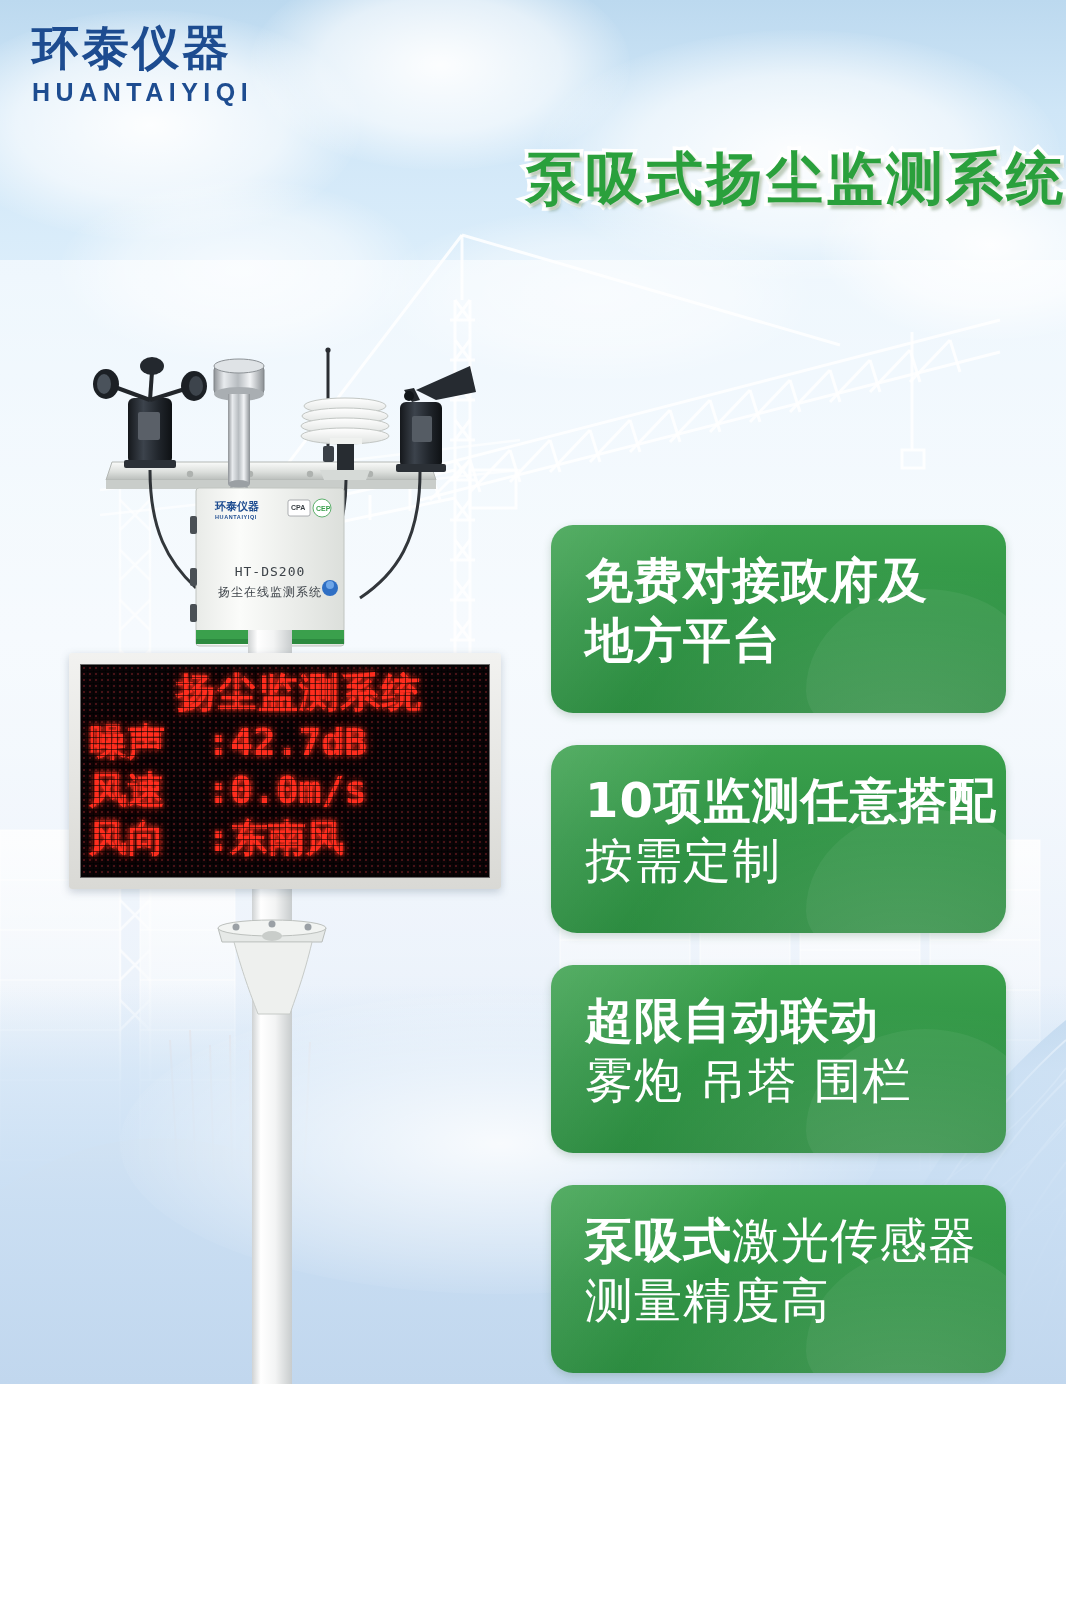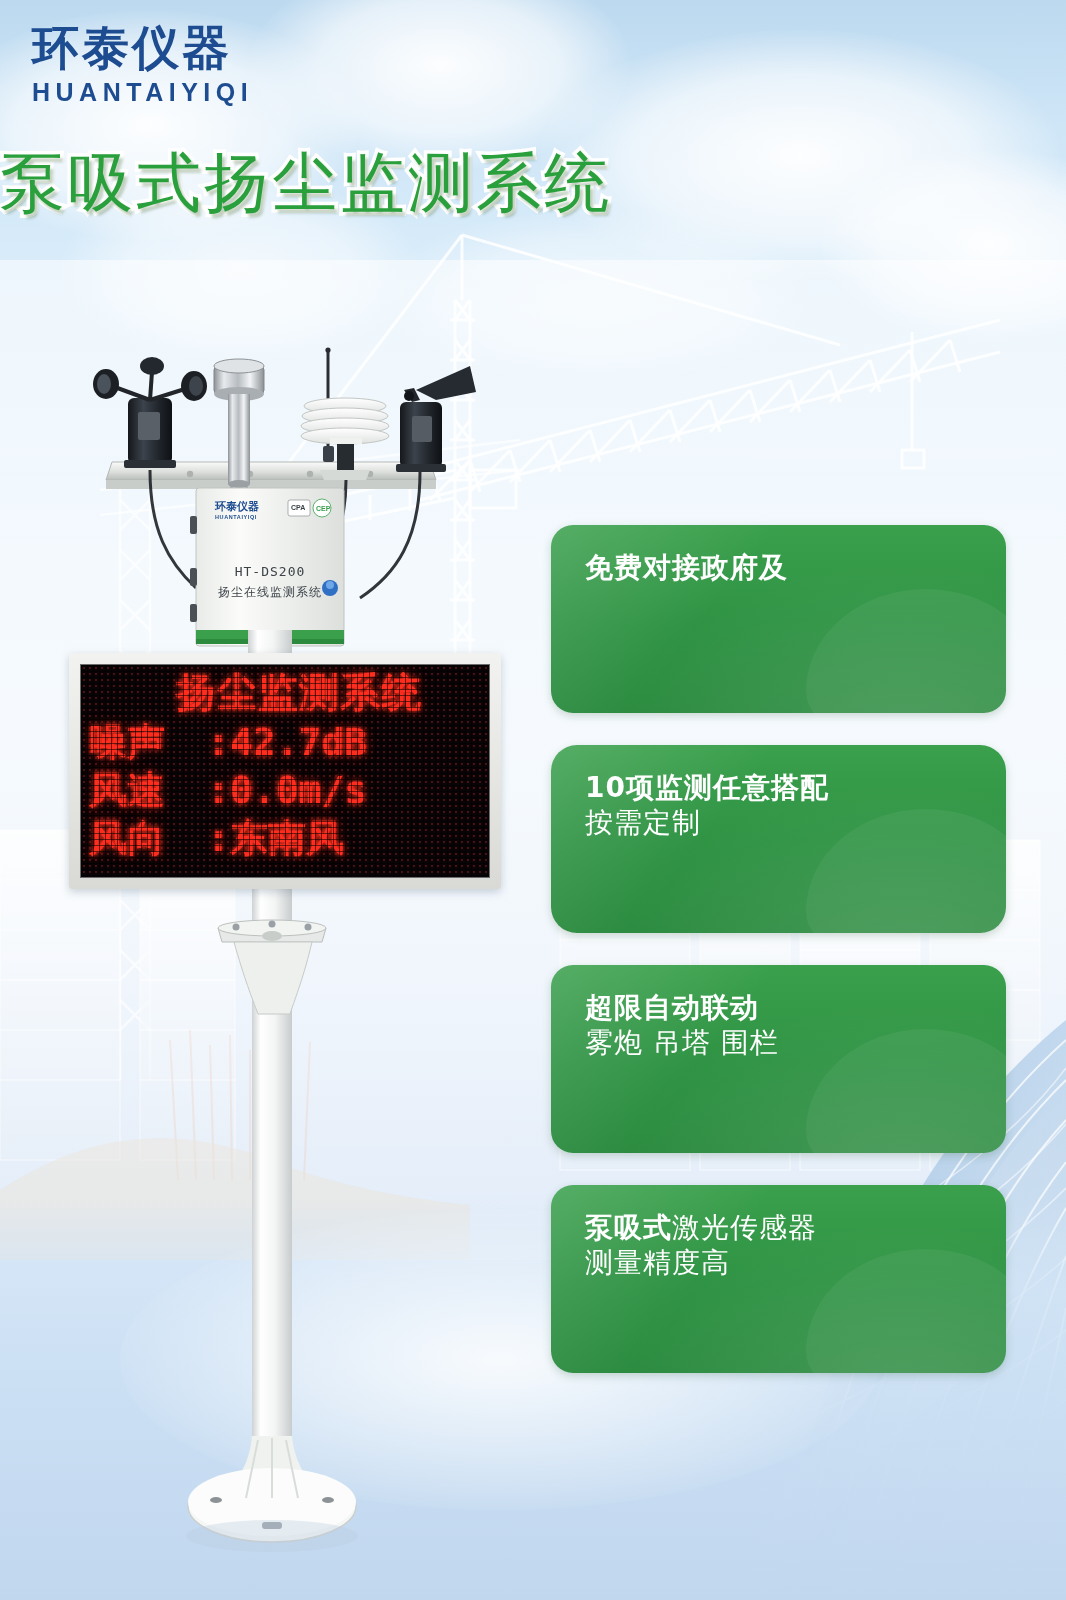--- a/index.html
+++ b/index.html
@@ -1,19 +1,19 @@
 <!DOCTYPE html>
 <html><head>
 <meta charset="utf-8">
 <style>
   html,body{margin:0;padding:0;background:#fff;}
   body{font-family:"Liberation Sans","DejaVu Sans",sans-serif;}
 
   #poster{
-    position:relative;width:1066px;height:1600px;overflow:hidden;
+    position:relative;width:1066px;height:1384px;overflow:hidden;
     background:linear-gradient(180deg,#bcd9ef 0%,#cfe6f7 8%,#dceefb 20%,#e7f3fc 34%,#eef6fd 46%,#e8f1fb 58%,#dfeaf8 70%,#d6e5f6 82%,#cfe0f3 92%,#c6daef 100%);
   }
 
   
   .cloud{position:absolute;border-radius:50%;background:radial-gradient(ellipse at center,rgba(255,255,255,.95) 0%,rgba(255,255,255,.6) 45%,rgba(255,255,255,0) 72%);pointer-events:none;}
   .c1{left:-60px;top:10px;width:420px;height:230px;}
   .c2{left:250px;top:-40px;width:380px;height:210px;}
   .c3{left:540px;top:30px;width:520px;height:250px;}
   .c4{left:820px;top:150px;width:340px;height:190px;}
   .c5{left:60px;top:180px;width:360px;height:180px;opacity:.75;}
@@ -40,23 +40,23 @@
   .logo .cn{
     font-family:"DejaVu Sans","Liberation Sans",sans-serif;
     font-size:47px;font-weight:bold;color:#1d4c90;letter-spacing:3px;line-height:1;
   }
   .logo .en{
     font-size:25px;font-weight:bold;color:#1d4c90;letter-spacing:5.5px;margin-top:9px;line-height:1;
   }
 
   
   .title{
-    position:absolute;left:0;right:0;top:150px;text-align:left;
+    position:absolute;left:0;right:0;top:150px;text-align:right;
     font-family:"DejaVu Sans","Liberation Sans",sans-serif;
-    font-size:65px;font-weight:normal;letter-spacing:3px;line-height:1;
+    font-size:57px;font-weight:bold;letter-spacing:3px;line-height:1;
     color:#2aa03c;
     -webkit-text-stroke:7px #ffffff;
     paint-order:stroke fill;
     text-shadow:3px 4px 3px rgba(70,110,60,.35);
   }
 
   
   .cards{position:absolute;left:551px;top:525px;width:455px;}
   .card{
     position:relative;border-radius:22px;margin-bottom:32px;
@@ -69,21 +69,21 @@
     overflow:hidden;
   }
   .card::after{
     content:"";position:absolute;right:-30px;bottom:-46px;width:230px;height:170px;
     border-radius:52% 48% 40% 60%/60% 50% 50% 40%;
     background:rgba(255,255,255,.055);pointer-events:none;
   }
   .card .ln{
     position:relative;color:#fff;line-height:1.24;white-space:nowrap;
     font-family:"DejaVu Sans","Liberation Sans",sans-serif;
-    font-size:28px;letter-spacing:1px;
+    font-size:48px;letter-spacing:1px;
   }
   .card .ln.b{font-weight:bold;}
   .card .ln .bold{font-weight:bold;}
 
   .card-1{height:134px;}
   .card-2{height:134px;border-radius:26px;}
   .card-3{height:134px;}
   .card-4{height:134px;}
 
   
@@ -436,20 +436,21 @@
         </div>
       </div>
       <div class="led-mask"></div>
     </div>
   </div>
 
   <div class="cards">
 
     <div class="card card-1">
       <div class="ln b">免费对接政府及</div>
+      <div class="ln b">地方平台</div>
     </div>
 
     <div class="card card-2">
       <div class="ln b">10项监测任意搭配</div>
       <div class="ln">按需定制</div>
     </div>
 
     <div class="card card-4">
       <div class="ln b">超限自动联动</div>
       <div class="ln">雾炮 吊塔 围栏</div>

